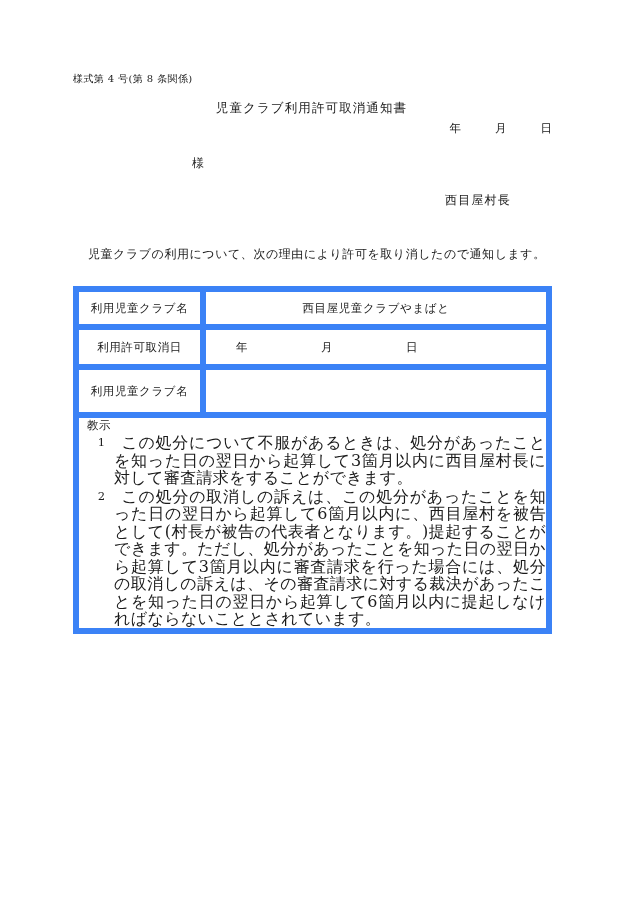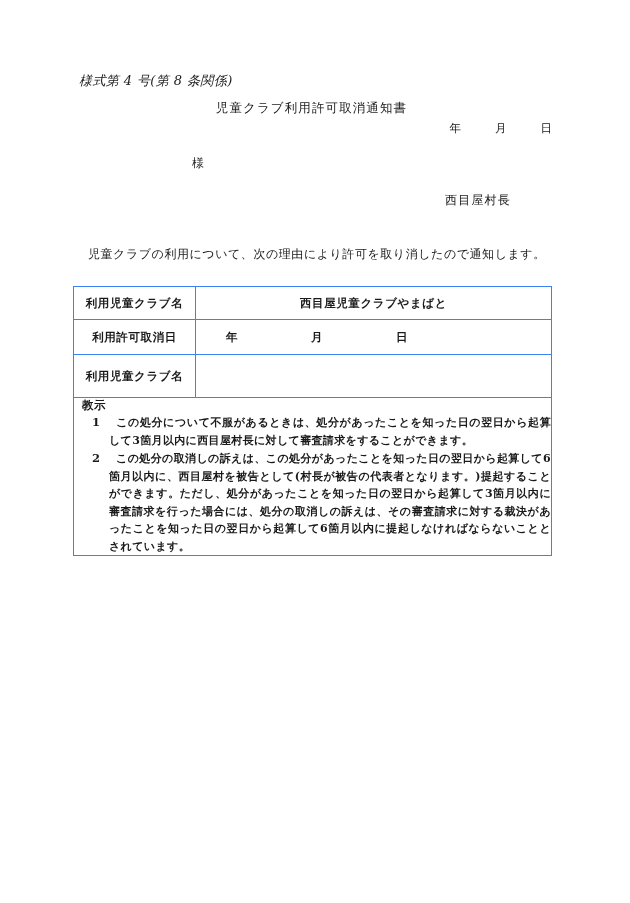--- a/index.html
+++ b/index.html
@@ -16,26 +16,25 @@
     overflow: hidden;
   }
   .page {
     position: absolute;
     inset: 0;
   }
 
   
   .form-no {
     position: absolute;
-    left: 79px;
+    left: 73px;
     top: 72px;
-    font-size: 13px;
+    font-size: 10px;
     letter-spacing: 0.4px;
     white-space: nowrap;
-    font-style: italic;
   }
   .doc-title {
     position: absolute;
     left: 0;
     right: 0;
     top: 100px;
     text-align: center;
     font-size: 12.5px;
     letter-spacing: 1.1px;
     padding-right: 7px;
@@ -83,25 +82,24 @@
   
   .form-table {
     position: absolute;
     left: 73px;
     top: 286px;
     width: 479px;
     border-collapse: collapse;
     table-layout: fixed;
   }
   .form-table td {
-    border: 1px solid #3b82f6;
+    border: 6px solid #3b82f6;
     font-size: 11.5px;
     padding: 0;
     vertical-align: middle;
-    font-weight: bold;
   }
   .form-table .label-cell {
     width: 115px;
     text-align: center;
     letter-spacing: 0.6px;
     padding: 0 3px;
   }
   .form-table .value-cell {
     text-align: center;
     letter-spacing: 0.6px;
@@ -144,21 +142,21 @@
   .notice-num {
     flex: 0 0 auto;
     width: 26px;
     text-align: right;
     padding-right: 9px;
     font-size: 11.5px;
     line-height: 17.5px;
   }
   .notice-body {
     flex: 1 1 auto;
-    font-size: 11px;
+    font-size: 16px;
     line-height: 17.5px;
     letter-spacing: 0.35px;
     text-align: justify;
     text-justify: inter-character;
   }
   .notice-body .first-indent {
     display: inline-block;
     width: 7px;
   }
 </style>

